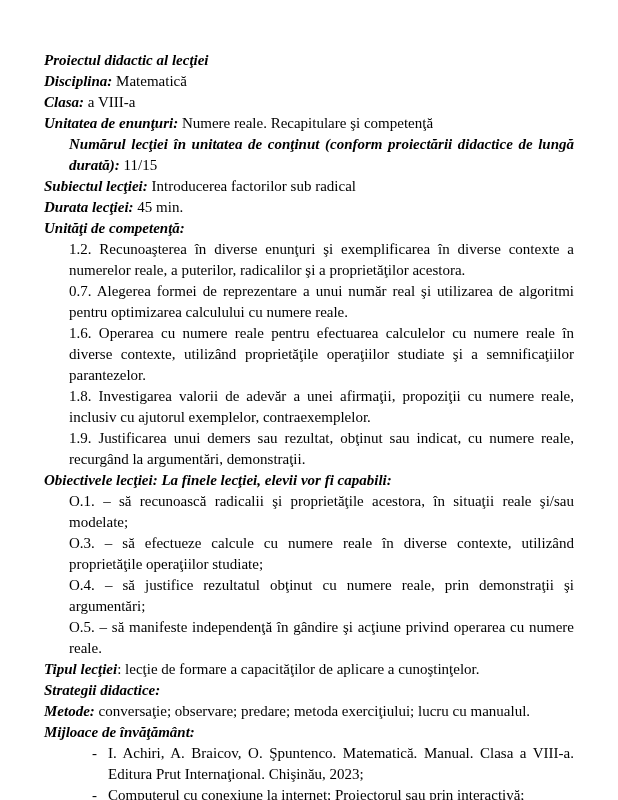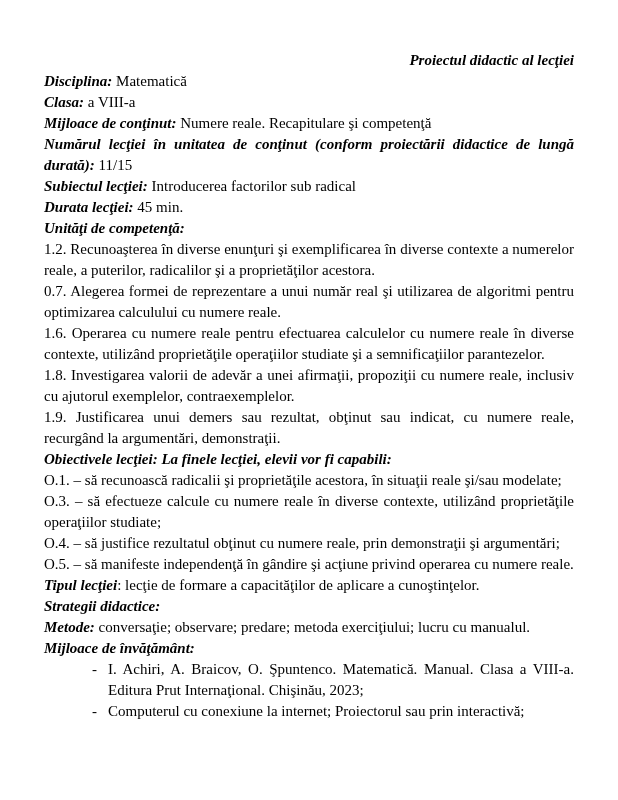--- a/index.html
+++ b/index.html
@@ -17,28 +17,28 @@
     color: #000000;
     font-family: "Liberation Serif", "DejaVu Serif", serif;
     font-size: 15px;
     line-height: 21px;
     overflow: hidden;
   }
   p {
     margin: 0;
     padding: 0;
   }
-  .just { text-align: justify; }
+  .just { text-align: justify; margin-left: 25px; }
   .bi {
     font-weight: bold;
     font-style: italic;
     text-align: right;
   }
   .title {
-    text-align: right;
+    text-align: left;
     font-weight: bold;
     font-style: italic;
   }
   .indent1 {
     padding-left: 28px;
   }
   .num {
     display: inline-block;
     min-width: 18px;
   }
@@ -58,21 +58,21 @@
 <body>
 
 <div class="page">
 
   <p class="title">Proiectul didactic al lecţiei</p>
 
   <p><span class="bi">Disciplina:</span> <span>Matematică</span></p>
 
   <p><span class="bi">Clasa:</span> <span>a VIII-a</span></p>
 
-  <p><span class="bi">Mijloace de conţinut:</span> <span>Numere reale. Recapitulare şi competenţă</span></p>
+  <p><span class="bi">Unitatea de enunţuri:</span> <span>Numere reale. Recapitulare şi competenţă</span></p>
 
   <p class="just"><span class="bi">Numărul lecţiei în unitatea de conţinut (conform proiectării didactice de lungă durată):</span> <span>11/15</span></p>
 
   <p><span class="bi">Subiectul lecţiei:</span> <span>Introducerea factorilor sub radical</span></p>
 
   <p><span class="bi">Durata lecţiei:</span> <span>45 min.</span></p>
 
   <p><span class="bi">Unităţi de competenţă:</span></p>
 
   <p class="just">1.2. Recunoaşterea în diverse enunţuri şi exemplificarea în diverse contexte a numerelor reale, a puterilor, radicalilor şi a proprietăţilor acestora.</p>

